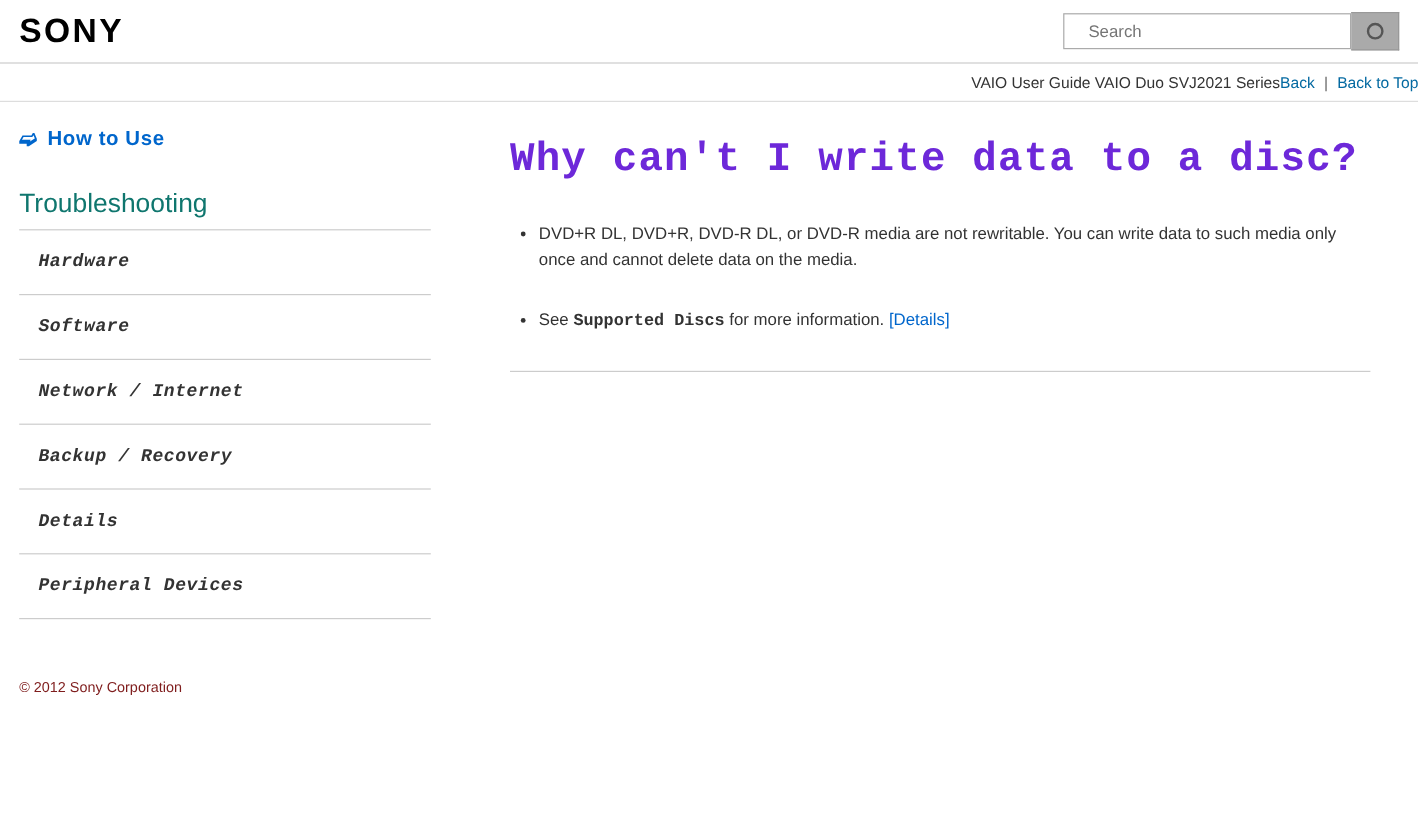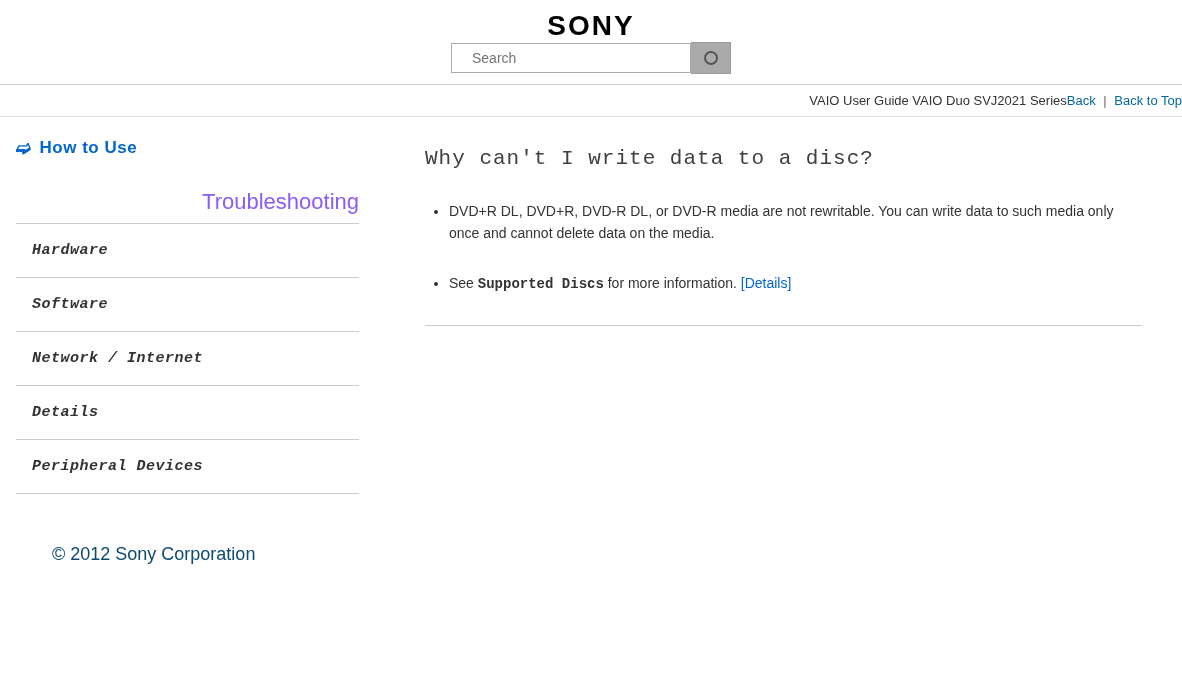--- a/index.html
+++ b/index.html
@@ -17,21 +17,20 @@
       min-height: 682px;
     }
 
     
     .header {
       display: flex;
       justify-content: space-between;
       align-items: center;
       padding: 10px 16px;
       border-bottom: 1px solid #ccc;
-      flex-direction: column;
     }
 
     .sony-logo {
       font-size: 28px;
       font-weight: bold;
       letter-spacing: 2px;
       color: #000;
       font-family: Arial, sans-serif;
     }
 
@@ -124,23 +123,22 @@
 
     .how-to-use-link .arrow {
       color: #0066cc;
       margin-right: 8px;
       font-size: 18px;
     }
 
     .troubleshooting-heading {
       font-size: 22px;
       font-weight: normal;
-      color: #8b5cf6;
+      color: #0f766e;
       margin-bottom: 8px;
-      text-align: right;
     }
 
     .sidebar-divider {
       border: none;
       border-top: 1px solid #ccc;
       margin-bottom: 0;
     }
 
     .sidebar-item {
       display: block;
@@ -155,23 +153,23 @@
       font-style: italic;
     }
 
     
     .content-area {
       flex: 1;
       padding: 30px 40px 30px 50px;
     }
 
     .page-title {
-      font-size: 21px;
-      font-weight: normal;
-      color: #404040;
+      font-size: 34px;
+      font-weight: bold;
+      color: #6d28d9;
       margin-bottom: 30px;
       letter-spacing: 1px;
       font-family: 'Courier New', monospace;
     }
 
     .content-list {
       list-style: disc;
       padding-left: 24px;
       margin-bottom: 30px;
     }
@@ -196,23 +194,22 @@
 
     .content-divider {
       border: none;
       border-top: 1px solid #ccc;
       margin-top: 10px;
     }
 
     
     .footer {
       padding: 30px 16px 16px;
-      font-size: 18px;
-      color: #0c4a6e;
-      margin-left: 36px;
+      font-size: 12px;
+      color: #7f1d1d;
     }
   </style>
 </head>
 <body>
 
 <div class="header">
   <div class="sony-logo">SONY</div>
   <div class="search-area">
     <input class="search-input" type="text" placeholder="Search" style="">
     <button class="search-button">
@@ -237,20 +234,21 @@
       <span class="arrow">➫</span>
       <span>How to Use</span>
     </a>
 
     <h2 class="troubleshooting-heading">Troubleshooting</h2>
     <hr class="sidebar-divider">
 
     <a href="#" class="sidebar-item">Hardware</a>
     <a href="#" class="sidebar-item">Software</a>
     <a href="#" class="sidebar-item">Network / Internet</a>
+    <a href="#" class="sidebar-item">Backup / Recovery</a>
     <a href="#" class="sidebar-item">Details</a>
     <a href="#" class="sidebar-item">Peripheral Devices</a>
   </div>
 
   <div class="content-area">
     <h1 class="page-title">Why can't I write data to a disc?</h1>
 
     <ul class="content-list">
       <li>
         <span>DVD+R DL, DVD+R, DVD-R DL, or DVD-R media are not rewritable. You can write data to such media only once and cannot delete data on the media.</span>

